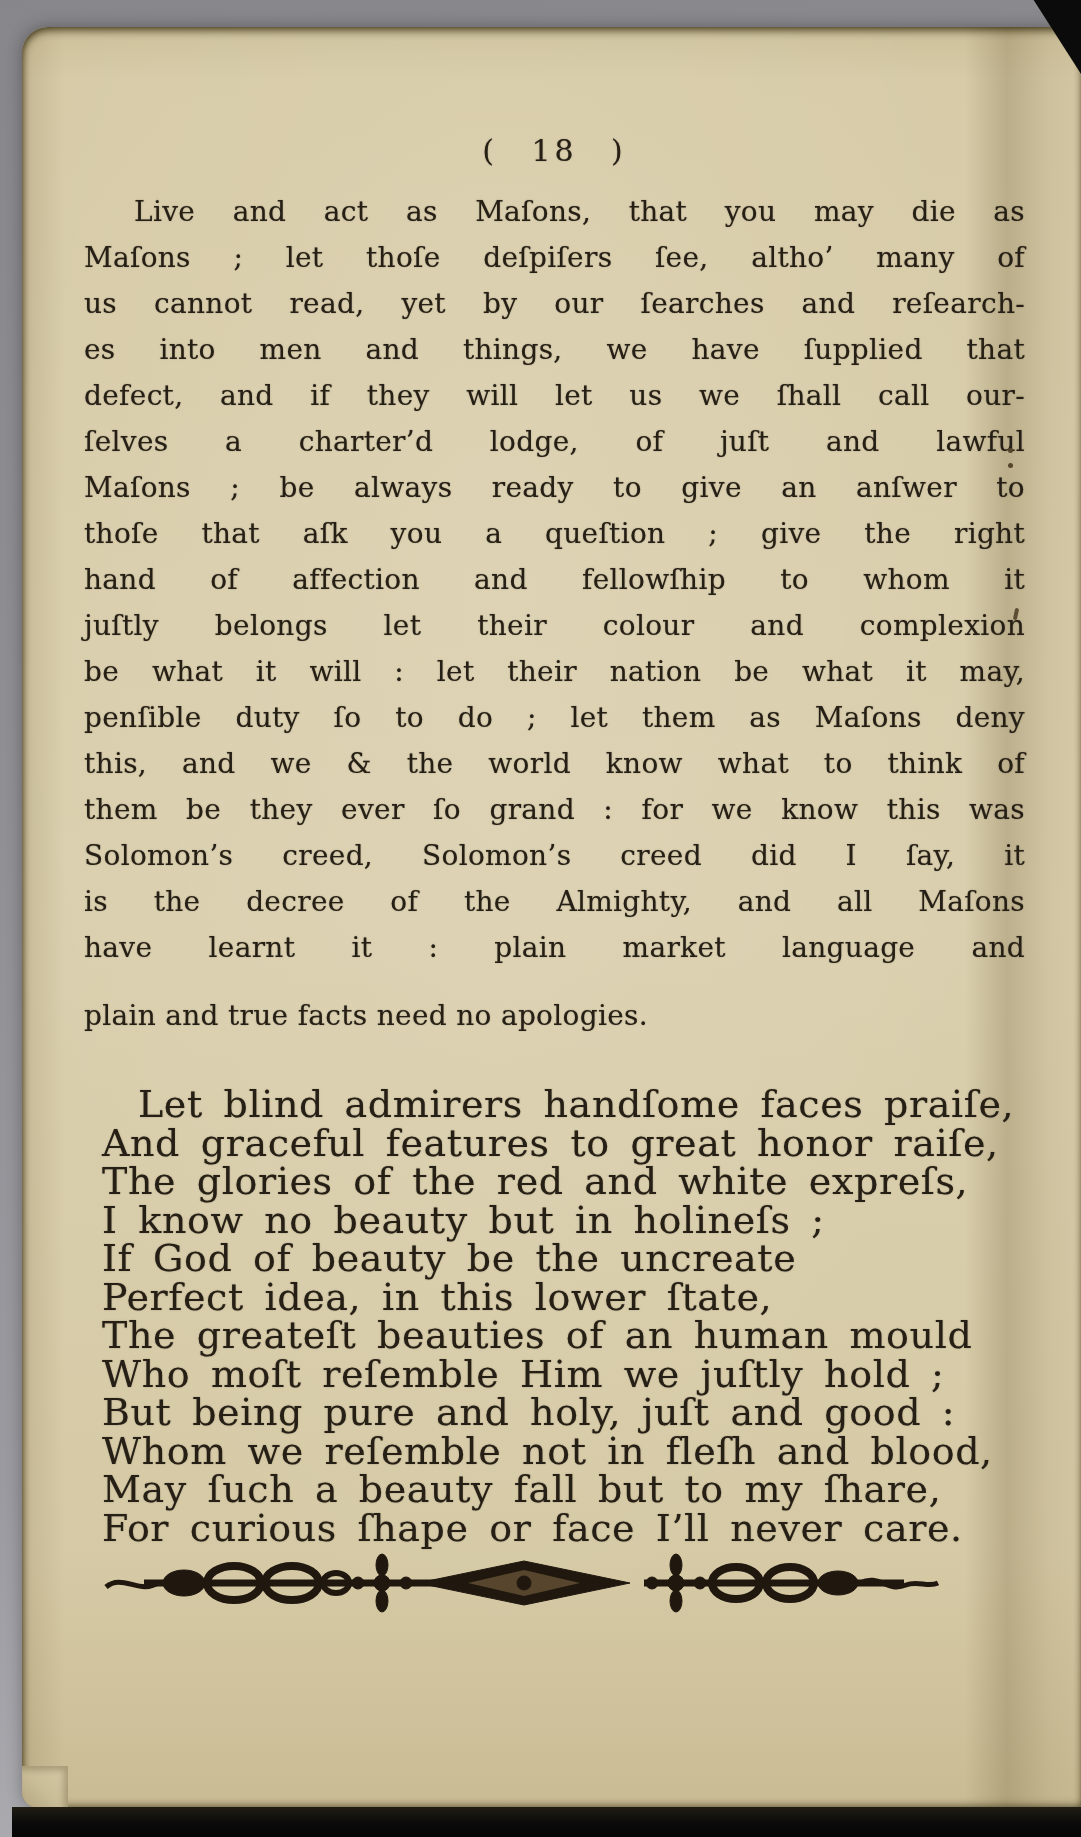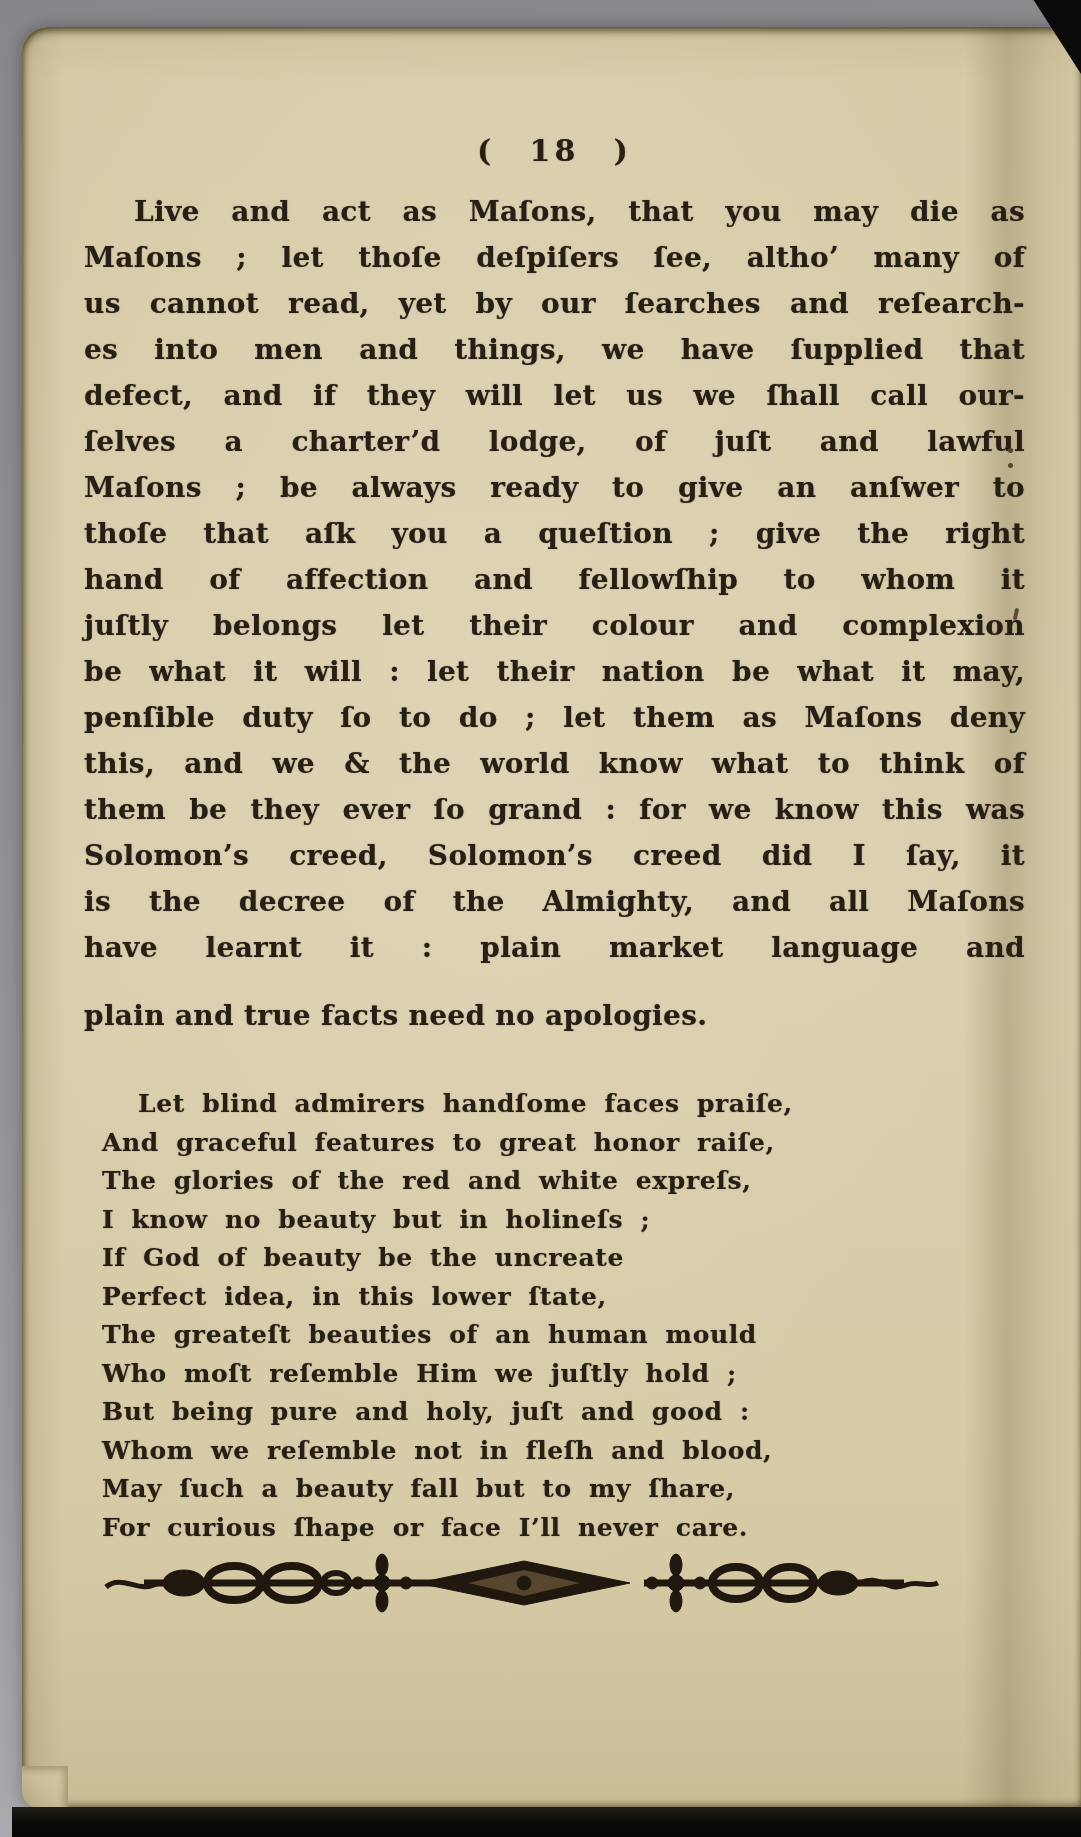--- a/index.html
+++ b/index.html
@@ -32,34 +32,33 @@
   }
   .dogear{
     position:absolute;left:0;bottom:0;width:46px;height:42px;
     border-radius:0 0 0 16px;
     background:linear-gradient(45deg,#b3a680 0%,#c9bd98 45%,#d6caa6 100%);
     box-shadow:inset -4px 4px 6px rgba(115,100,66,.45);
   }
   .content{
     position:relative;padding:102px 56px 0 62px;color:#261f15;
     text-shadow:0 0 1.2px rgba(44,34,20,.5);
-    font-weight:bold;
   }
   .page-header{
     text-align:center;font-size:30px;line-height:44px;word-spacing:20px;letter-spacing:4px;
   }
   .para{font-size:28px;line-height:46px;letter-spacing:.3px;}
   .para1{margin-top:16px;}
   .para2{margin-top:12px;}
   .justified .line{text-align:justify;text-align-last:justify;}
   .justified .line:last-child{text-align-last:left;margin-top:22px;}
   .para1 .line:first-child{text-indent:50px;}
   .para2 .line:first-child{text-indent:26px;}
   .poem{
-    margin:46px 0 0 18px;font-size:25px;line-height:38.5px;
+    margin:46px 0 0 18px;font-size:38px;line-height:38.5px;
     letter-spacing:.6px;word-spacing:8px;
   }
   .poem .line{text-align:left;}
   .poem .line:first-child{text-indent:36px;}
   .ornament{margin:6px 0 0 20px;width:840px;height:60px;}
   .ornament svg{display:block;}
   .speck{position:absolute;background:#55452c;border-radius:50%;}
   .speck-colon{left:1008px;top:448px;width:5px;height:5px;box-shadow:0 15px 0 0 #55452c;}
   .speck-tick{left:1014px;top:608px;width:4px;height:12px;border-radius:2px;transform:rotate(12deg);background:#5d4d32;}
 </style>

